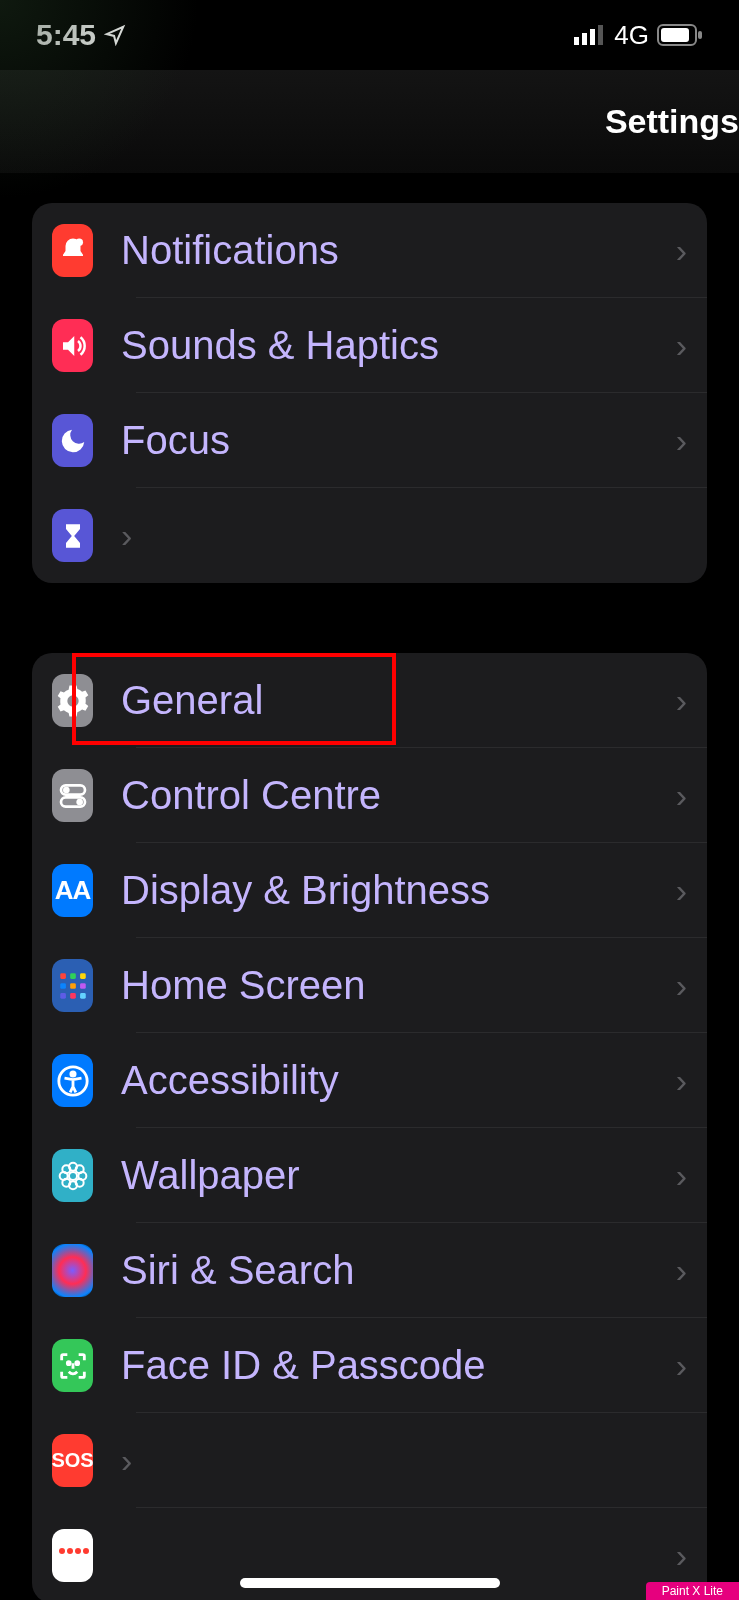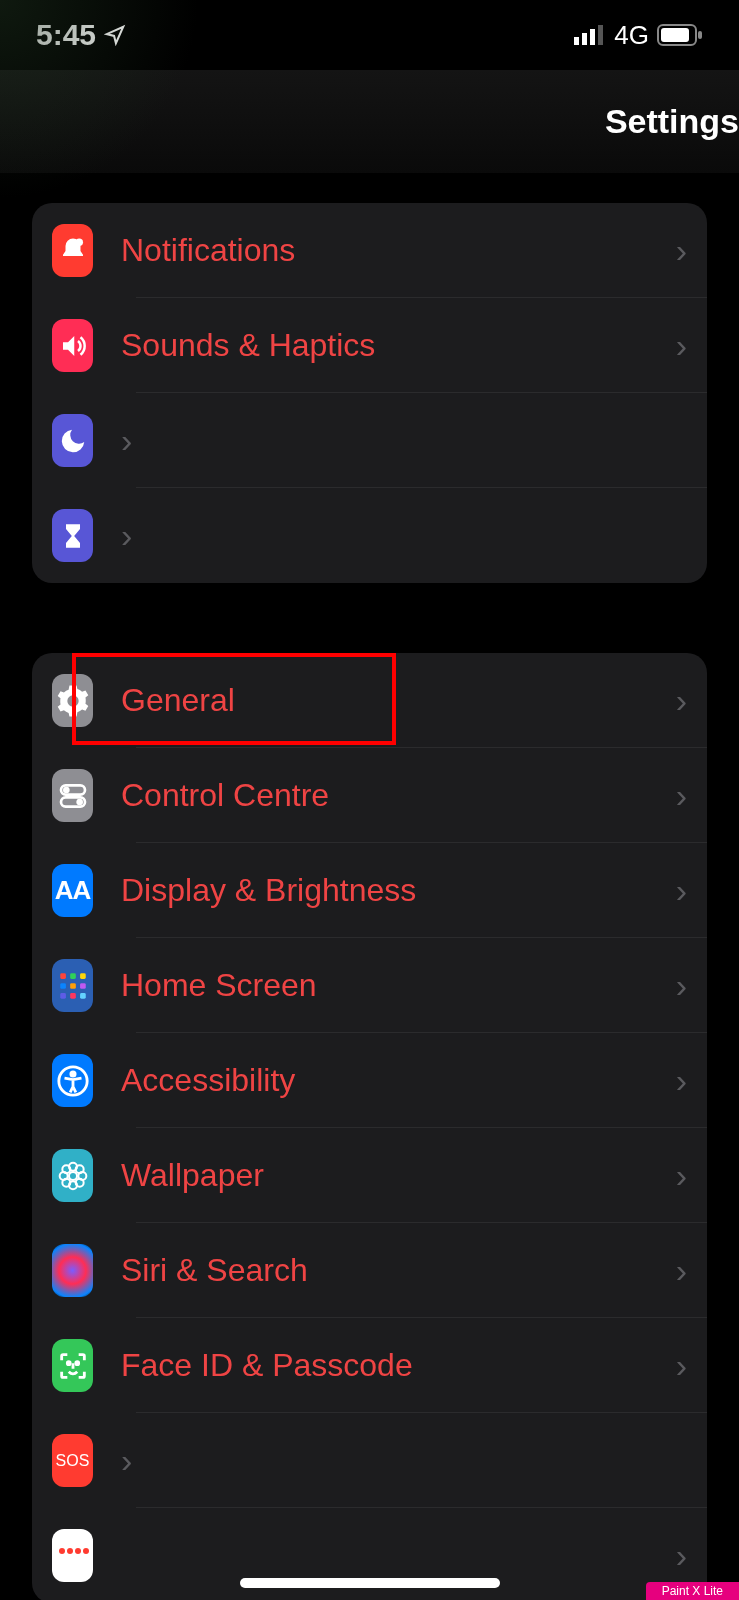--- a/index.html
+++ b/index.html
@@ -67,23 +67,23 @@
     width: 41px;
     height: 53px;
     border-radius: 12px;
     display: flex;
     align-items: center;
     justify-content: center;
     margin-right: 28px;
     flex-shrink: 0;
   }
   .row-label {
-    font-size: 32px;
+    font-size: 40px;
     flex: 1;
-    color: #ef4444;
+    color: #c4b5fd;
   }
   .chevron {
     color: #5a5a5e;
     font-size: 34px;
     font-weight: 300;
   }
   .highlight {
     position: absolute;
     border: 4px solid #ff0000;
     pointer-events: none;
@@ -184,20 +184,21 @@
     </div>
     <div class="row-label">Sounds &amp; Haptics</div>
     <div class="chevron">›</div>
   </div>
   <div class="row">
     <div class="icon-box bg-indigo">
       <svg width="30" height="30" viewBox="0 0 24 24" fill="#fff">
           <path d="M21 12.8A9 9 0 1 1 11.2 3a7 7 0 0 0 9.8 9.8z"></path>
         </svg>
     </div>
+    <div class="row-label">Focus</div>
     <div class="chevron">›</div>
   </div>
   <div class="row">
     <div class="icon-box bg-indigo">
       <svg width="28" height="30" viewBox="0 0 24 24" fill="#fff">
           <path d="M6 2h12v4l-5 6 5 6v4H6v-4l5-6-5-6V2z"></path>
         </svg>
     </div>
     <div class="chevron">›</div>
   </div>
@@ -290,21 +291,21 @@
           <circle cx="9" cy="10" r="1" fill="#fff"></circle>
           <circle cx="15" cy="10" r="1" fill="#fff"></circle>
           <path d="M12 10v3h-1M9 16c1 1 2 1.5 3 1.5s2-.5 3-1.5"></path>
         </svg>
     </div>
     <div class="row-label">Face ID &amp; Passcode</div>
     <div class="chevron">›</div>
   </div>
   <div class="row">
     <div class="icon-box bg-sos">
-      <span style="color:#fff;font-weight:400;font-size:16px;">SOS</span>
+      <span style="color:#fff;font-weight:700;font-size:20px;">SOS</span>
     </div>
     <div class="chevron">›</div>
   </div>
   <div class="row">
     <div class="icon-box bg-white">
       <svg width="34" height="20" viewBox="0 0 34 20">
           <circle cx="6" cy="5" r="3" fill="#ff3b30"></circle>
           <circle cx="14" cy="5" r="3" fill="#ff3b30"></circle>
           <circle cx="22" cy="5" r="3" fill="#ff3b30"></circle>
           <circle cx="30" cy="5" r="3" fill="#ff3b30"></circle>

